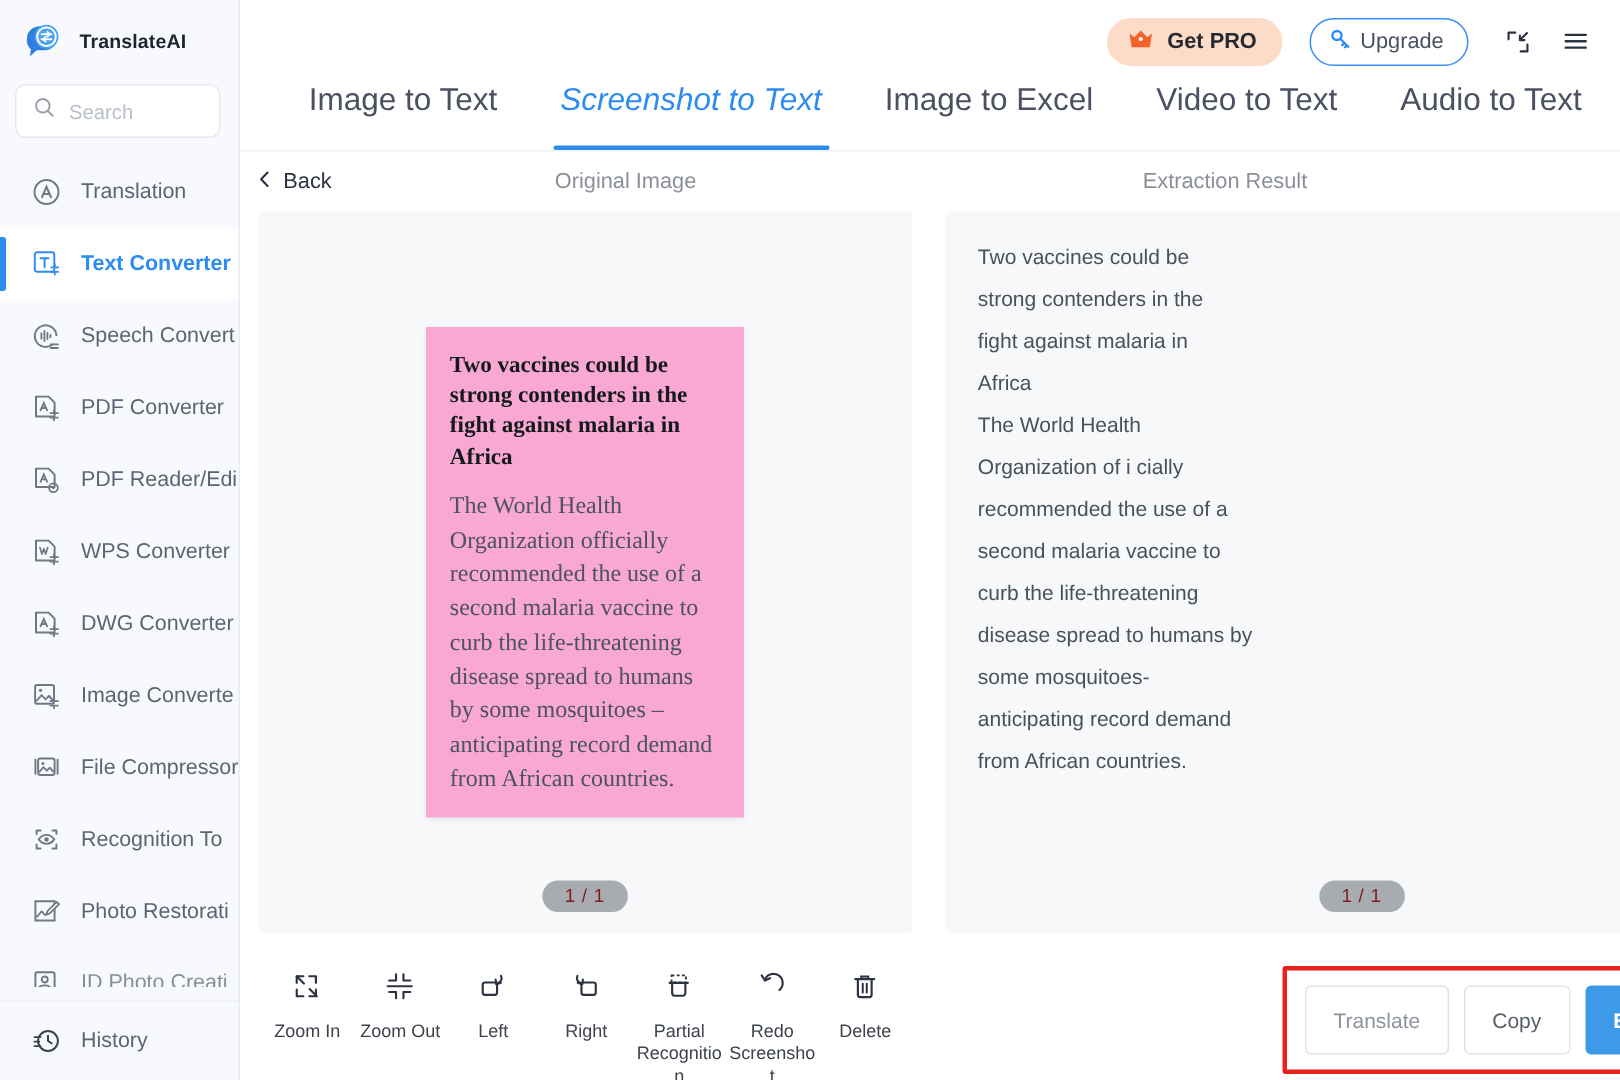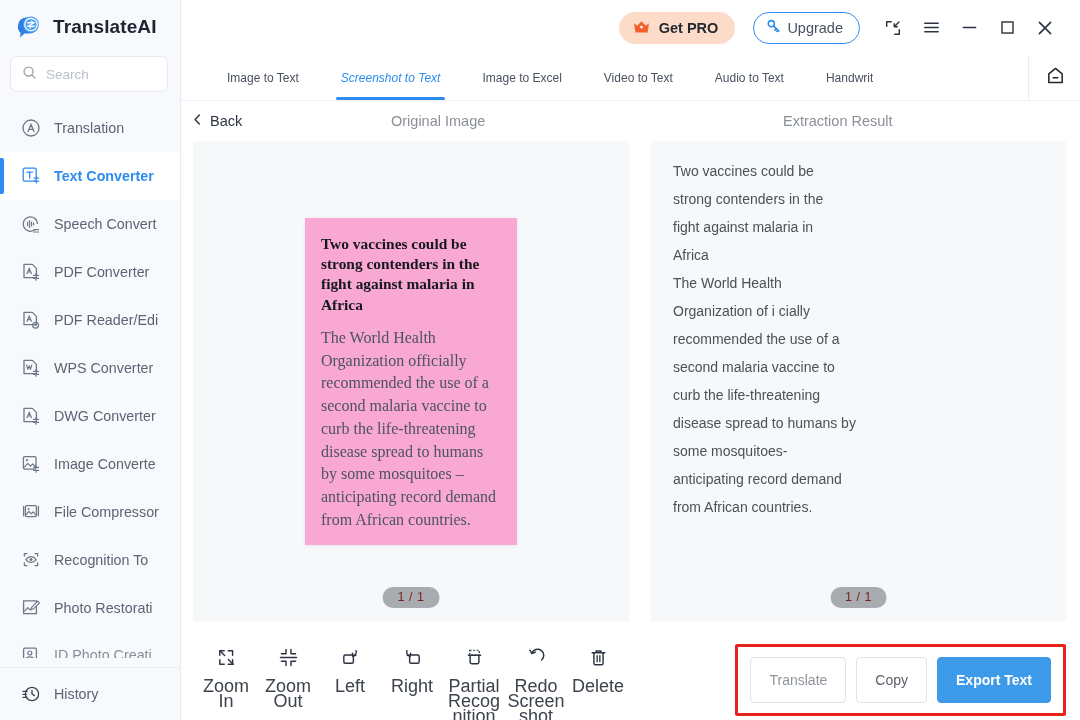--- a/index.html
+++ b/index.html
@@ -11,21 +11,21 @@
   .app { display: flex; width: 1080px; height: 720px; position: relative; }
 
   
   .sidebar {
     width: 181px; height: 720px; background: #f7f9fc;
     border-right: 1px solid #e8ecf2;
     display: flex; flex-direction: column; position: relative;
   }
   .brand { display: flex; align-items: center; gap: 9px; padding: 12px 0 10px 14px; }
   .brand-logo { width: 30px; height: 30px; flex: 0 0 30px; }
-  .brand-name { font-size: 19px; font-weight: bold; color: #1d2330; letter-spacing: .1px; }
+  .brand-name { font-size: 13px; font-weight: bold; color: #1d2330; letter-spacing: .1px; }
 
   .search-box {
     margin: 4px 12px 12px 10px; height: 36px; background: #ffffff;
     border: 1px solid #e6eaf0; border-radius: 7px;
     display: flex; align-items: center; gap: 9px; padding: 0 11px;
   }
   .search-input {
     border: 0; outline: 0; background: transparent;
     font-family: "Liberation Sans", sans-serif; font-size: 13.5px;
     color: #444; width: 100%;
@@ -76,21 +76,21 @@
     width: 38px; height: 40px; display: flex; align-items: center; justify-content: center;
     cursor: pointer;
   }
   .win-group { display: flex; align-items: center; margin-left: 14px; }
 
   .tabs {
     height: 46px; display: flex; align-items: stretch; position: relative;
     padding-left: 25px; border-bottom: 1px solid #eef1f5;
   }
   .tab {
-    display: flex; align-items: center; padding: 0 21px; font-size: 12px;
+    display: flex; padding: 0 21px; font-size: 21px;
     color: #4a5160; position: relative; cursor: pointer; white-space: nowrap;
   }
   .tab.active { color: #2d8cf0; font-style: italic; }
   .tab.active::after {
     content: ""; position: absolute; left: 16px; right: 16px; bottom: 0;
     height: 3px; background: #2d8cf0; border-radius: 2px;
   }
   .tab.clipped { overflow: hidden; max-width: 72px; padding-right: 0; }
   .tab-right {
     margin-left: auto; display: flex; align-items: center;
@@ -139,21 +139,21 @@
   }
 
   
   .bottombar { height: 82px; display: flex; align-items: flex-start; position: relative; }
   .tools { display: flex; padding-left: 14px; padding-top: 9px; }
   .tool {
     width: 62px; display: flex; flex-direction: column; align-items: center;
     gap: 7px; cursor: pointer;
   }
   .tool-label {
-    font-size: 18px; color: #3d434c; text-align: center; line-height: 15px;
+    font-size: 12px; color: #3d434c; text-align: center; line-height: 15px;
     max-width: 58px; word-break: break-word;
   }
 
   .actions-wrap { position: absolute; right: 14px; top: 6px; }
   .actions-hl { border: 3px solid #e8221b; padding: 10px 12px; border-radius: 2px; }
   .actions { display: flex; align-items: center; gap: 10px; }
   .act-btn {
     height: 46px; padding: 0 18px; border-radius: 4px; font-size: 14px;
     font-family: "Liberation Sans", sans-serif; cursor: pointer;
     display: flex; align-items: center; justify-content: center;

